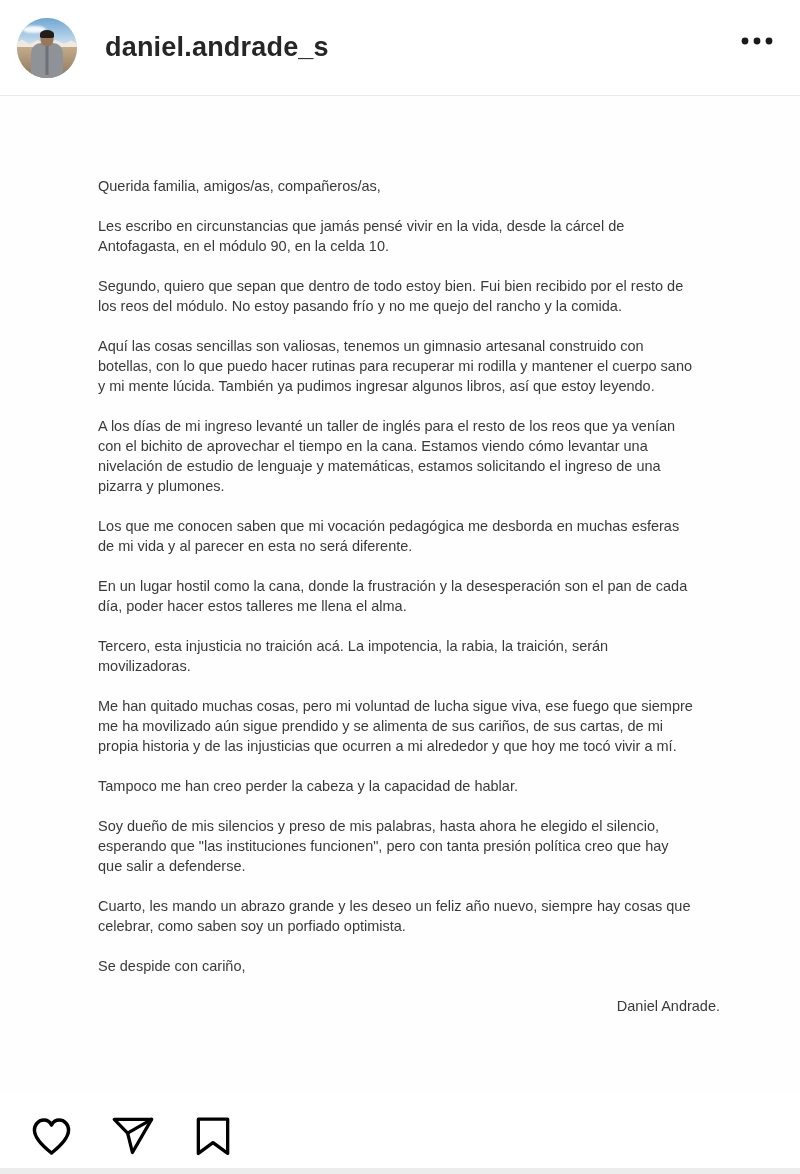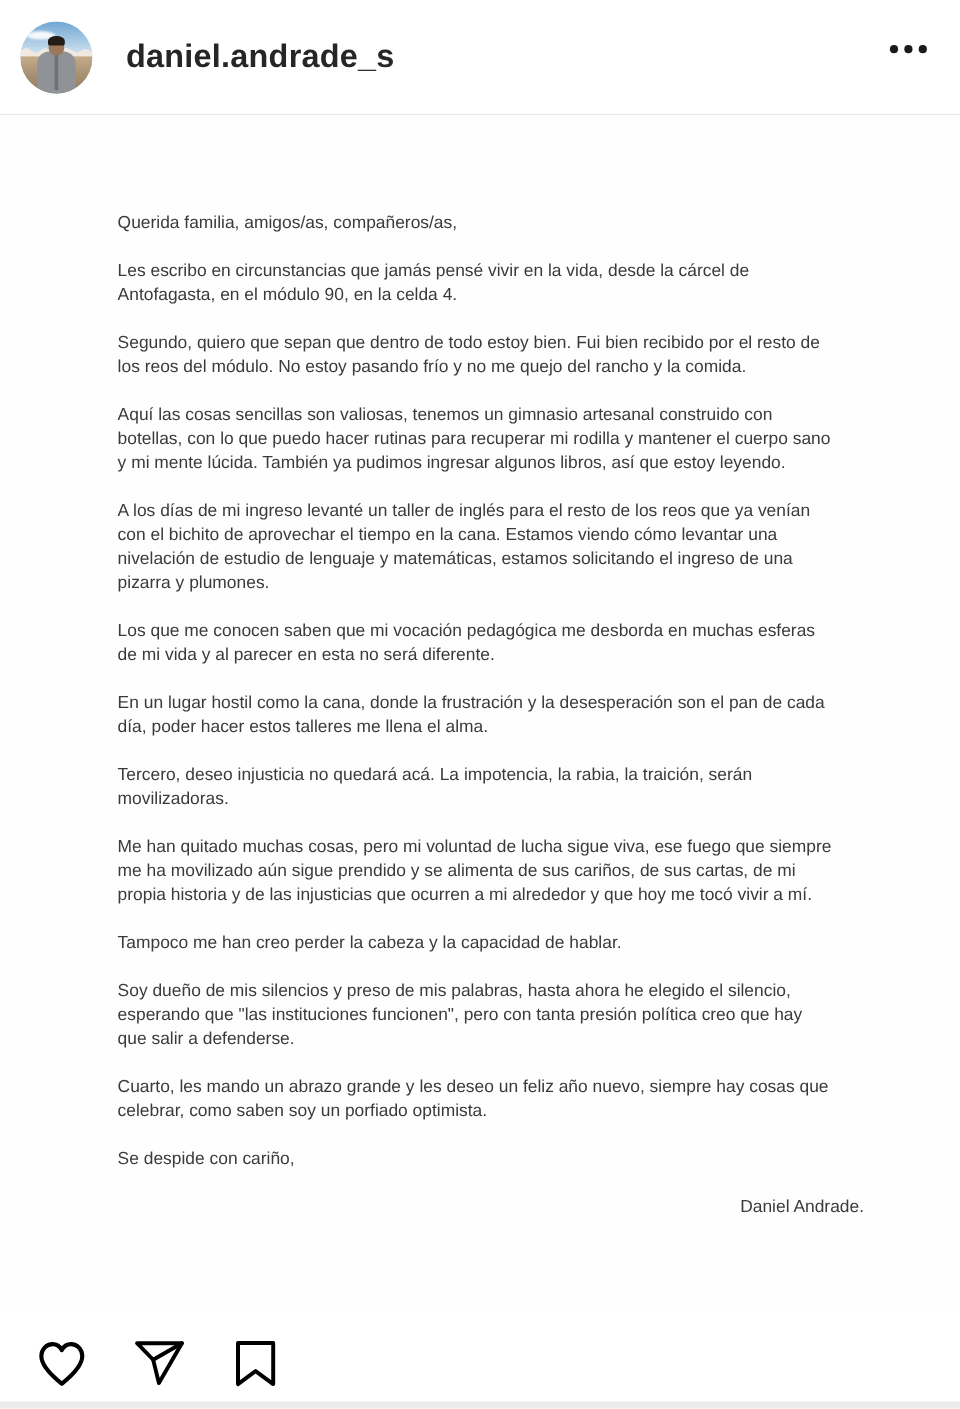--- a/index.html
+++ b/index.html
@@ -107,35 +107,35 @@
       </span>
     </button>
   </header>
 
   <div class="divider"></div>
 
   <div class="post-media" aria-label="Letter image">
     <div class="letter">
         <p>Querida familia, amigos/as, compañeros/as,</p>
         <p>Les escribo en circunstancias que jamás pensé vivir en la vida, desde la cárcel de
-Antofagasta, en el módulo 90, en la celda 4.</p>
+Antofagasta, en el módulo 90, en la celda 10.</p>
         <p>Segundo, quiero que sepan que dentro de todo estoy bien. Fui bien recibido por el resto de
 los reos del módulo. No estoy pasando frío y no me quejo del rancho y la comida.</p>
         <p>Aquí las cosas sencillas son valiosas, tenemos un gimnasio artesanal construido con
 botellas, con lo que puedo hacer rutinas para recuperar mi rodilla y mantener el cuerpo sano
 y mi mente lúcida. También ya pudimos ingresar algunos libros, así que estoy leyendo.</p>
         <p>A los días de mi ingreso levanté un taller de inglés para el resto de los reos que ya venían
 con el bichito de aprovechar el tiempo en la cana. Estamos viendo cómo levantar una
 nivelación de estudio de lenguaje y matemáticas, estamos solicitando el ingreso de una
 pizarra y plumones.</p>
         <p>Los que me conocen saben que mi vocación pedagógica me desborda en muchas esferas
 de mi vida y al parecer en esta no será diferente.</p>
         <p>En un lugar hostil como la cana, donde la frustración y la desesperación son el pan de cada
 día, poder hacer estos talleres me llena el alma.</p>
-        <p>Tercero, deseo injusticia no quedará acá. La impotencia, la rabia, la traición, serán
+        <p>Tercero, esta injusticia no traición acá. La impotencia, la rabia, la traición, serán
 movilizadoras.</p>
         <p>Me han quitado muchas cosas, pero mi voluntad de lucha sigue viva, ese fuego que siempre
 me ha movilizado aún sigue prendido y se alimenta de sus cariños, de sus cartas, de mi
 propia historia y de las injusticias que ocurren a mi alrededor y que hoy me tocó vivir a mí.</p>
         <p>Tampoco me han creo perder la cabeza y la capacidad de hablar.</p>
         <p>Soy dueño de mis silencios y preso de mis palabras, hasta ahora he elegido el silencio,
 esperando que "las instituciones funcionen", pero con tanta presión política creo que hay
 que salir a defenderse.</p>
         <p>Cuarto, les mando un abrazo grande y les deseo un feliz año nuevo, siempre hay cosas que
 celebrar, como saben soy un porfiado optimista.</p>

